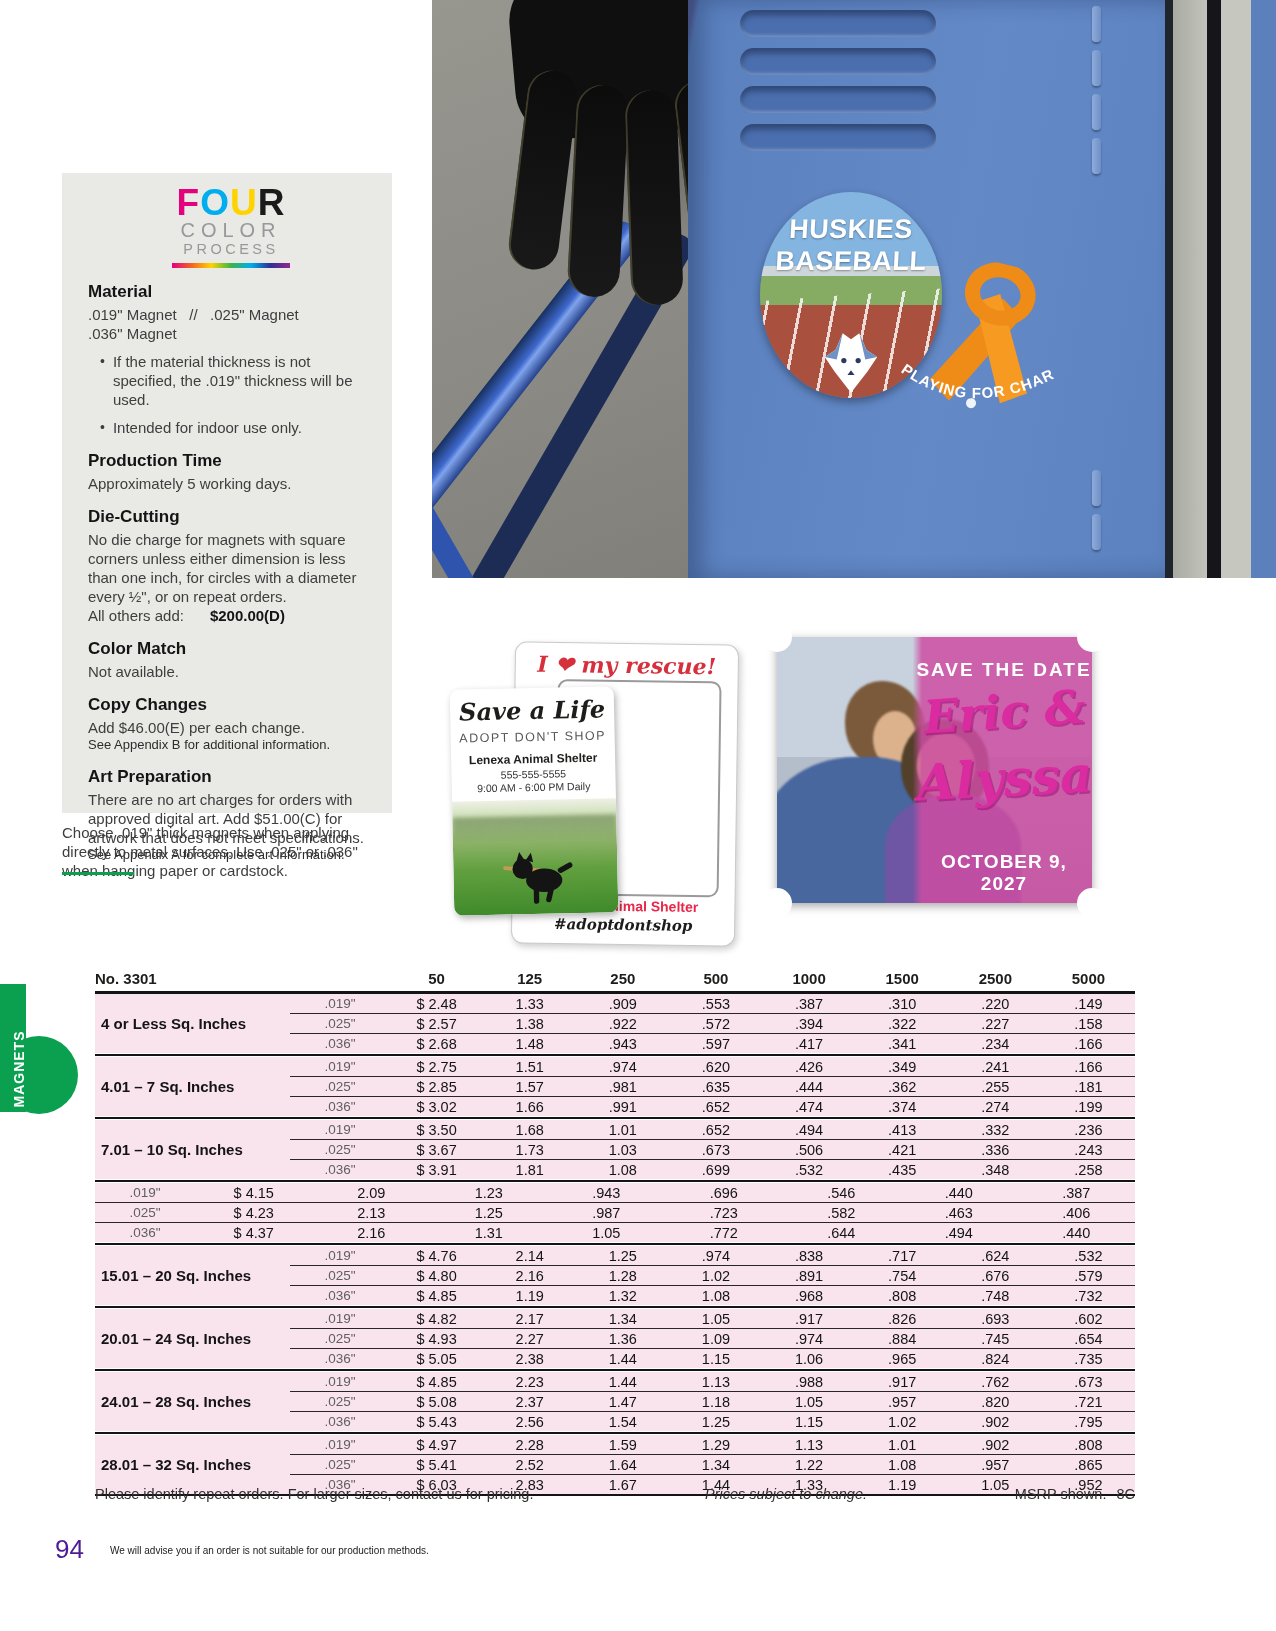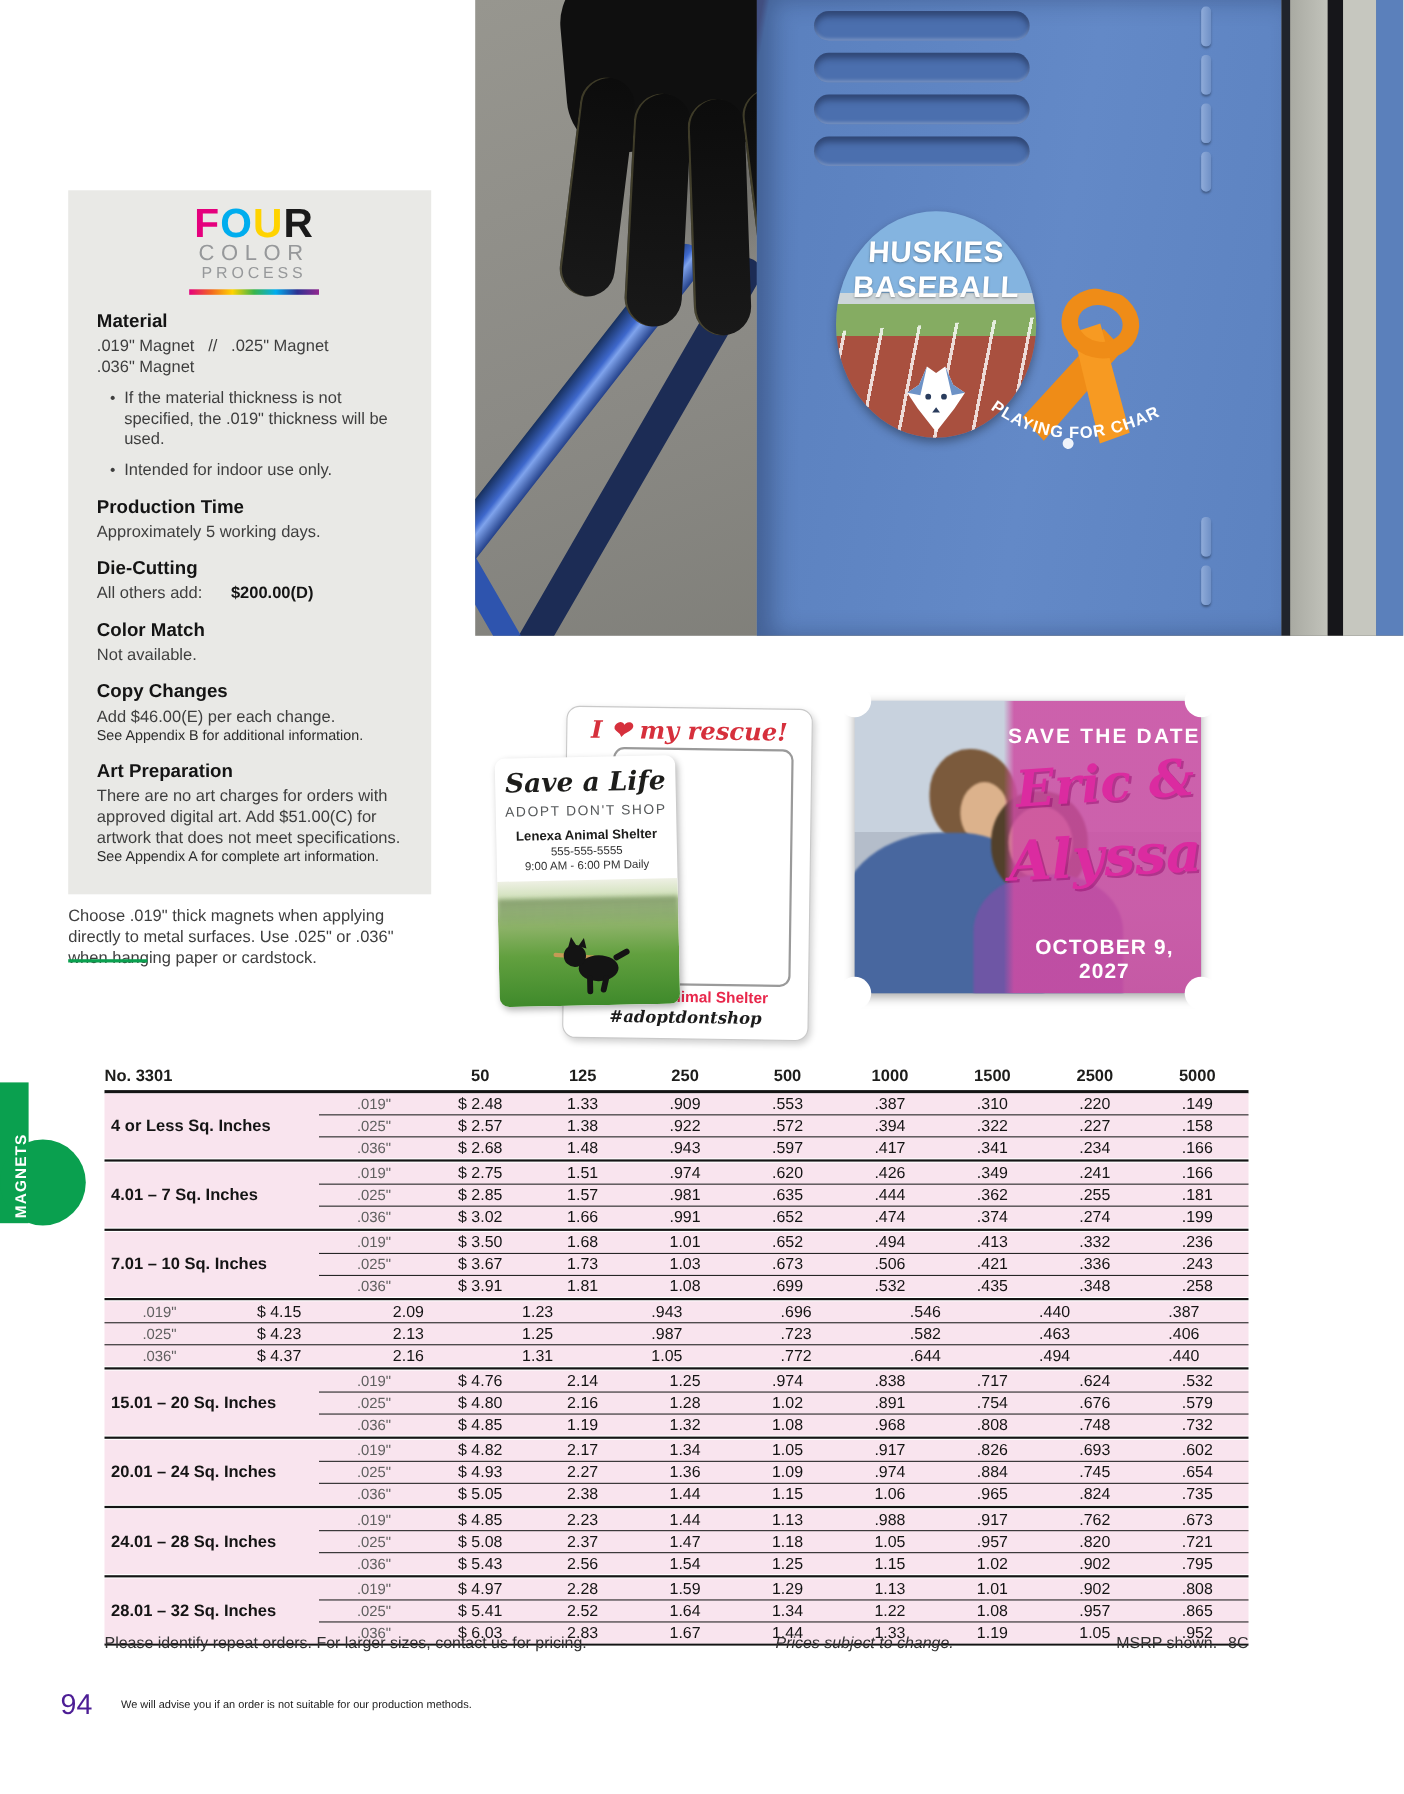--- a/index.html
+++ b/index.html
@@ -243,20 +243,21 @@
         <span>If the material thickness is not specified, the .019" thickness will be used.</span>
       </div>
     <div class="bullet">
         <span>Intended for indoor use only.</span>
       </div>
 
     <h3>Production Time</h3>
     <p>Approximately 5 working days.</p>
 
     <h3>Die-Cutting</h3>
+    <p>No die charge for magnets with square corners unless either dimension is less than one inch, for circles with a diameter every ½", or on repeat orders.</p>
     <p class="addline">
       <span>All others add:</span><span class="val">$200.00(D)</span>
     </p>
 
     <h3>Color Match</h3>
     <p>Not available.</p>
 
     <h3>Copy Changes</h3>
     <p>Add $46.00(E) per each change.</p>
     <p class="note">See Appendix B for additional information.</p>

